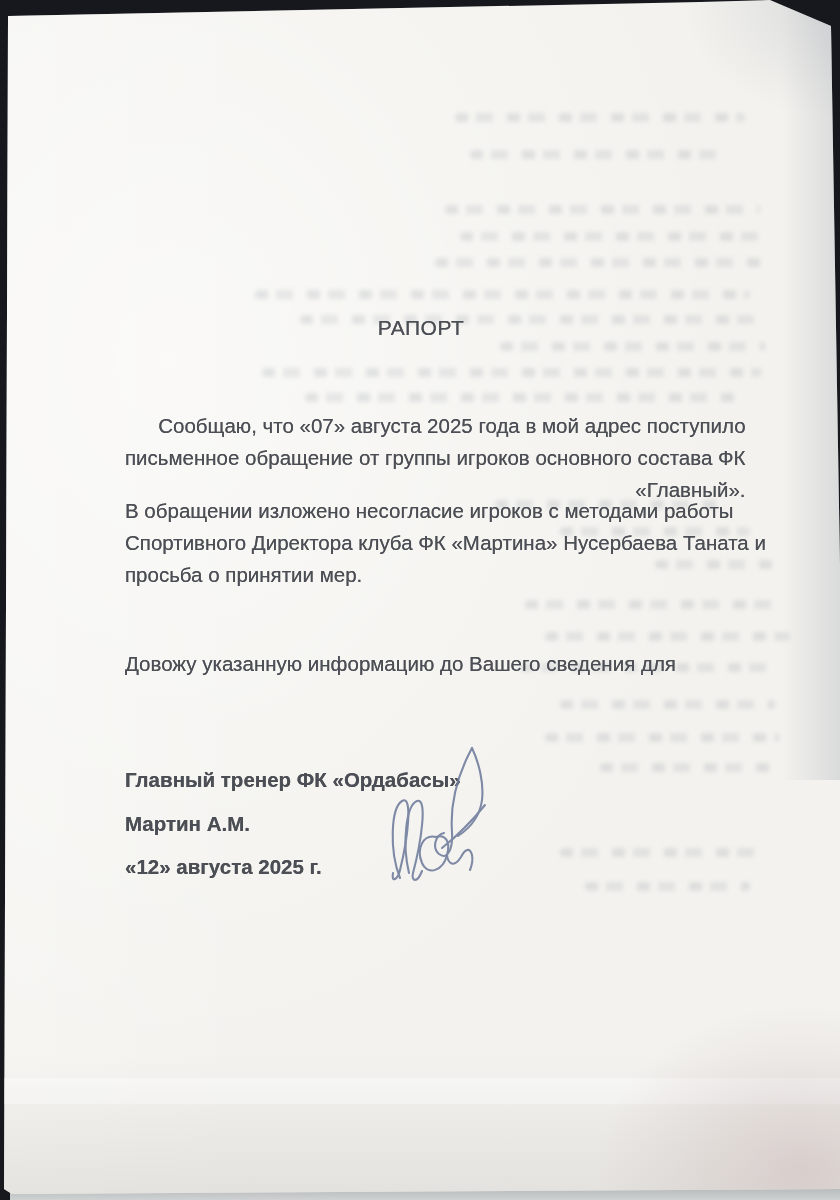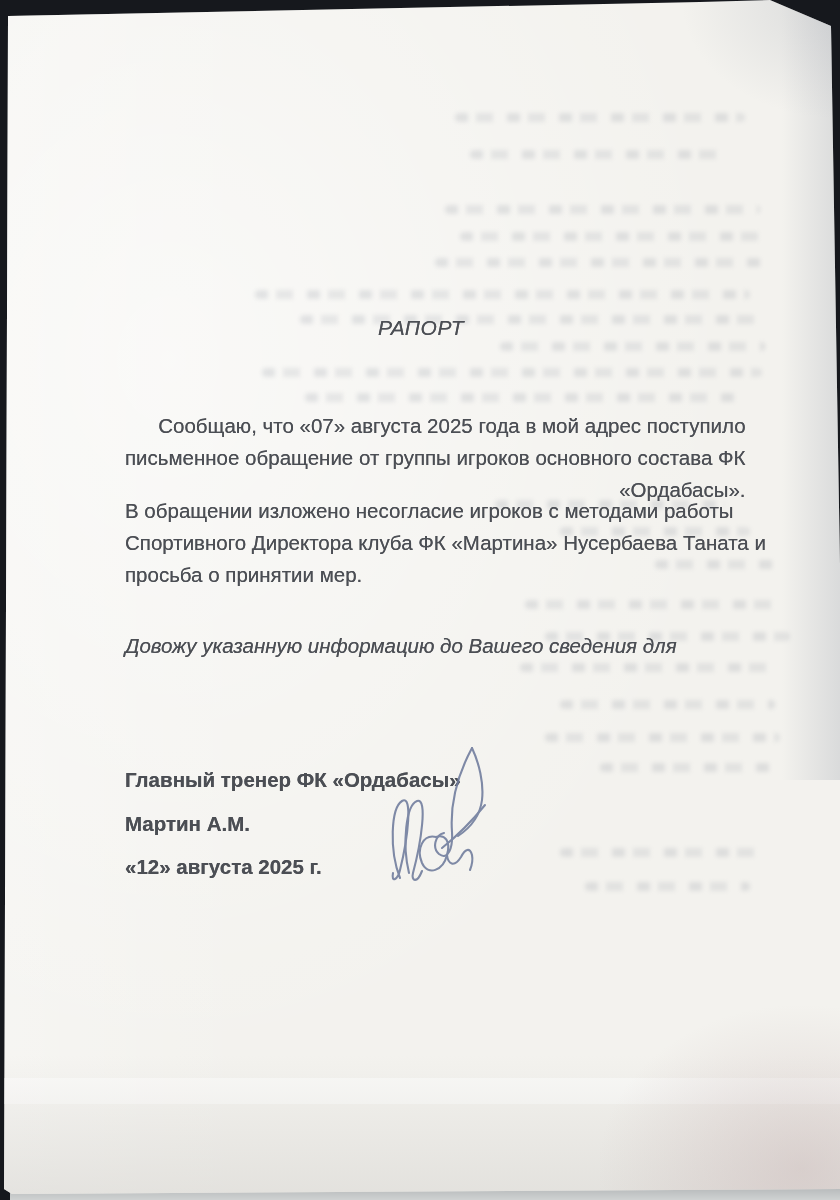--- a/index.html
+++ b/index.html
@@ -44,25 +44,25 @@
     background:repeating-linear-gradient(90deg,
       rgba(138,144,156,.40) 0 13px, rgba(138,144,156,0) 13px 21px,
       rgba(138,144,156,.32) 21px 38px, rgba(138,144,156,0) 38px 52px);
   }
   .txt{
     position:absolute;color:#4b4e54;white-space:nowrap;
     text-shadow:0 0 .6px rgba(75,78,84,.85);
   }
   .recipient{left:125px;top:86px;font-size:20.5px;line-height:47px;}
   .title{left:125px;top:316px;width:592px;text-align:center;
-         font-size:21px;letter-spacing:.5px;font-style:italic;}
+         font-size:21px;letter-spacing:.5px;}
   .para{left:125px;font-size:20.5px;line-height:32px;}
   .para-1{top:410px;text-align:right;}
   .para-2{top:495px;}
-  .para-3{top:630px;font-style:italic;}
+  .para-3{top:648px;}
   .signoff{left:125px;top:758px;font-size:20.5px;line-height:43.5px;font-weight:bold;}
   .signature{position:absolute;left:372px;top:738px;width:140px;height:152px;}
   .signature svg{width:100%;height:100%;}
 </style>
 </head>
 <body>
 
 <div class="stage">
 
   <div class="scan-edge"></div>
@@ -90,21 +90,21 @@
     <div class="bleed" style="left:600px;top:763px;width:175px"></div>
     <div class="bleed" style="left:560px;top:848px;width:205px"></div>
     <div class="bleed" style="left:585px;top:882px;width:165px"></div>
 
 
     <div class="txt title">РАПОРТ</div>
 
     <div class="txt para para-1">
       <div>Сообщаю, что «07» августа 2025 года в мой адрес поступило</div>
       <div>письменное обращение от группы игроков основного состава ФК</div>
-      <div>«Ордабасы».</div>
+      <div>«Главный».</div>
     </div>
 
     <div class="txt para para-2">
       <div>В обращении изложено несогласие игроков с методами работы</div>
       <div>Спортивного Директора клуба ФК «Мартина» Нусербаева Таната и</div>
       <div>просьба о принятии мер.</div>
     </div>
 
     <div class="txt para para-3">
       <div>Довожу указанную информацию до Вашего сведения для</div>

